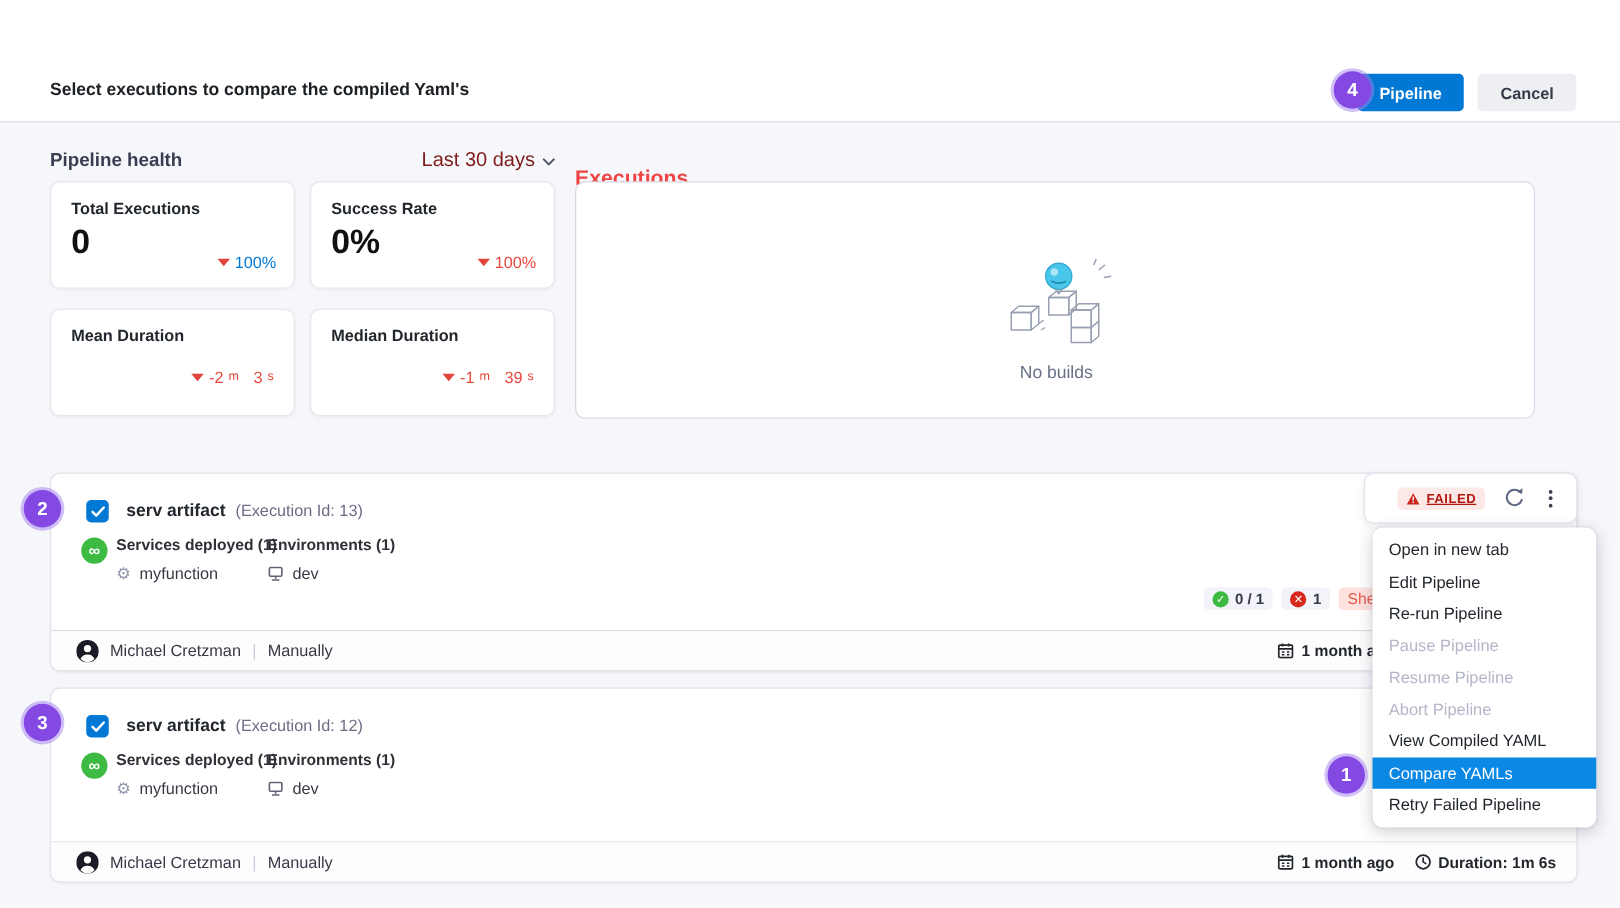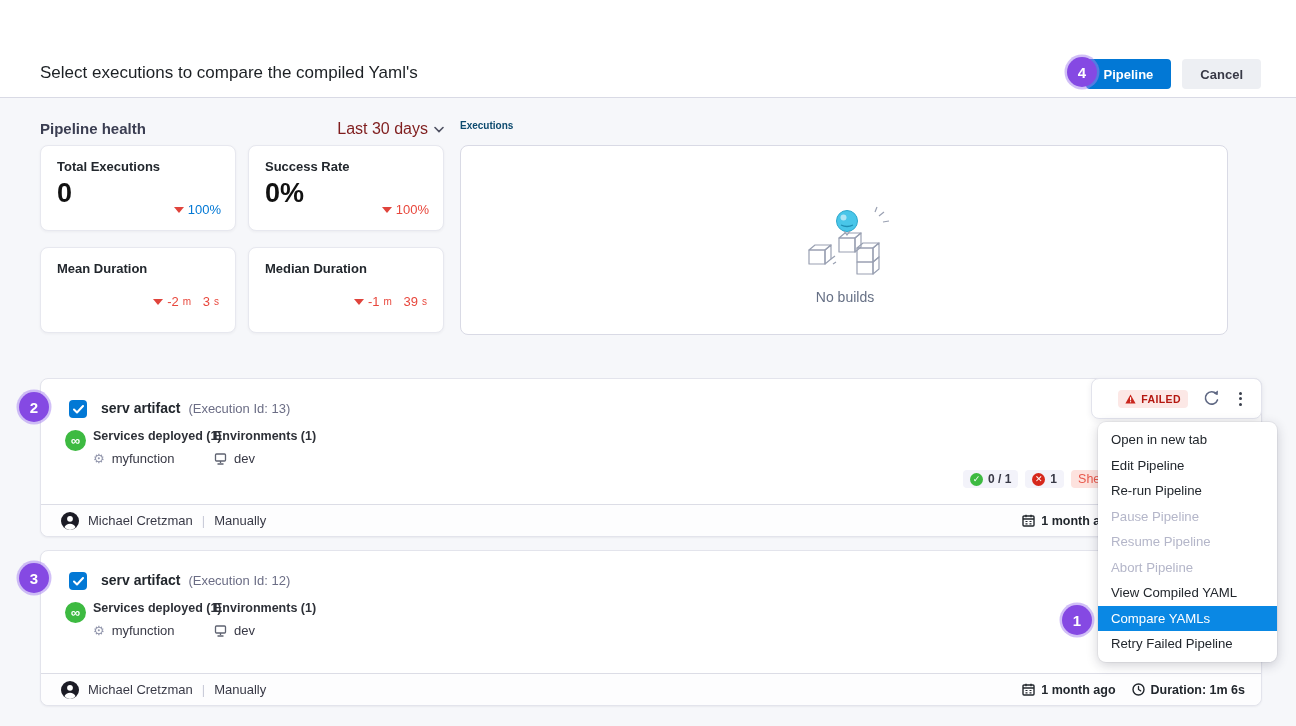--- a/index.html
+++ b/index.html
@@ -3,21 +3,21 @@
 <meta charset="utf-8">
 <style>
   * { margin:0; padding:0; box-sizing:border-box; }
   body { font-family:"Liberation Sans","DejaVu Sans",sans-serif; background:#e9eaee; }
   #app { position:relative; width:1296px; height:726px; background:#fff; overflow:hidden; }
 
   .top-strip { position:absolute; left:0; top:0; width:650px; height:4px; background:#101014; }
 
   
   .topbar { position:absolute; left:0; top:0; width:1296px; height:98px; background:#fff; border-bottom:1px solid #d9dae5; z-index:5; }
-  .page-title { position:absolute; left:40px; top:63px; font-size:17px; font-weight:normal; color:#1c2024; }
+  .page-title { position:absolute; left:40px; top:63px; font-size:14px; font-weight:bold; color:#1c2024; }
   .topbar-actions { position:absolute; top:59px; right:35px; display:flex; gap:11px; }
   .btn { height:30px; padding:0 18px; border-radius:4px; font-size:13px; font-weight:bold; display:flex; align-items:center; border:none; cursor:pointer; font-family:inherit; }
   .btn-primary { background:#0278d5; color:#fff; }
   .btn-secondary { background:#edeff3; color:#383946; }
 
   .content { position:absolute; left:0; top:98px; width:1296px; height:628px; background:#f6f7fa; }
 
   
   .health-title { position:absolute; left:40px; top:120px; font-size:15px; font-weight:bold; color:#3b3e52; }
   .range-select { position:absolute; top:120px; right:852px; display:flex; align-items:center; gap:6px; font-size:16px; color:#7f1d1d; cursor:pointer; white-space:nowrap; }
@@ -30,21 +30,21 @@
   .stat-value { position:absolute; left:16px; top:32px; font-size:27px; font-weight:bold; color:#111; }
   .stat-delta { position:absolute; display:flex; align-items:center; gap:4px; font-size:13px; font-weight:normal; }
   .delta-br { right:14px; bottom:13px; }
   .delta-mid { right:16px; top:46px; }
   .caret-down { width:0; height:0; border-left:5px solid transparent; border-right:5px solid transparent; border-top:6px solid #e0443c; }
   .delta-blue { color:#0278d5; }
   .delta-red { color:#e8473c; }
   .unit { font-size:10px; }
 
   
-  .exec-title { position:absolute; left:460px; top:120px; font-size:10px; font-weight:bold; color:#0c4a6e; }
+  .exec-title { position:absolute; left:460px; top:133px; font-size:17px; font-weight:bold; color:#ef4444; }
   .exec-panel { position:absolute; left:460px; top:145px; width:768px; height:190px; background:#fff; border:1px solid #d9dae5; border-radius:8px; }
   .empty-illustration { position:absolute; left:334px; top:58px; }
   .empty-text { position:absolute; left:0; top:143px; width:768px; text-align:center; font-size:14px; color:#667085; }
 
   
   .row-card { position:absolute; left:40px; width:1222px; background:#fff; border:1px solid #e3e4ec; border-radius:8px; box-shadow:0 1px 2px rgba(40,41,61,.06); }
   .card1 { top:378px; height:159px; }
   .card2 { top:550px; height:156px; }
 
   .checkbox { position:absolute; left:28px; top:21px; width:18px; height:18px; border-radius:4px; background:#0278d5; display:flex; align-items:center; justify-content:center; cursor:pointer; }
@@ -60,21 +60,21 @@
   .gear-glyph { font-size:13px; color:#9296ac; line-height:1; }
 
   .pills { position:absolute; left:922px; top:91px; display:flex; gap:7px; align-items:center; }
   .pill { height:18px; padding:0 7px; background:#f3f3fa; border-radius:4px; display:flex; align-items:center; gap:5px; font-size:12px; font-weight:bold; color:#383946; white-space:nowrap; }
   .mini-circle { width:13px; height:13px; border-radius:50%; display:flex; align-items:center; justify-content:center; color:#fff; font-size:9px; font-weight:bold; }
   .mini-green { background:#3dba41; }
   .mini-red { background:#d6281c; }
   .pill-stage { background:#fde2de; color:#e8584b; font-weight:normal; font-size:12.5px; }
 
   .status-cluster { position:absolute; right:-1px; top:-1px; width:171px; height:41px; background:#fff; border:1px solid #e2e3ec; border-radius:8px; display:flex; align-items:center; justify-content:flex-end; gap:14px; padding-right:15px; box-shadow:0 2px 6px rgba(40,41,61,.08); }
-  .failed-badge { background:#fce8e6; color:#b41710; border-radius:4px; padding:3px 7px; font-size:10.5px; font-weight:bold; letter-spacing:.4px; display:flex; gap:5px; align-items:center; }
+  .failed-badge { background:#fce8e6; color:#b41710; border-radius:4px; padding:3px 7px; font-size:10.5px; font-weight:bold; letter-spacing:.4px; display:flex; gap:5px; align-items:center;text-decoration:underline; }
   .icon-btn { background:none; border:none; cursor:pointer; display:flex; align-items:center; padding:0; }
   .kebab { display:flex; flex-direction:column; gap:2.5px; padding:2px 4px; }
   .kebab span { width:3px; height:3px; border-radius:50%; background:#3a3f4c; }
 
   .card-footer { position:absolute; left:0; right:0; bottom:0; height:32px; border-top:1px solid #dcdde6; background:#fdfdfe; border-radius:0 0 8px 8px; display:flex; align-items:center; justify-content:space-between; padding:0 16px 0 20px; }
   .footer-left { display:flex; align-items:center; gap:9px; font-size:13px; color:#383946; font-weight:500; }
   .sep { color:#c9cbd8; font-weight:normal; }
   .footer-right { display:flex; align-items:center; gap:16px; font-size:12.5px; font-weight:bold; color:#22272d; }
   .meta { display:flex; align-items:center; gap:6px; white-space:nowrap; }
 

